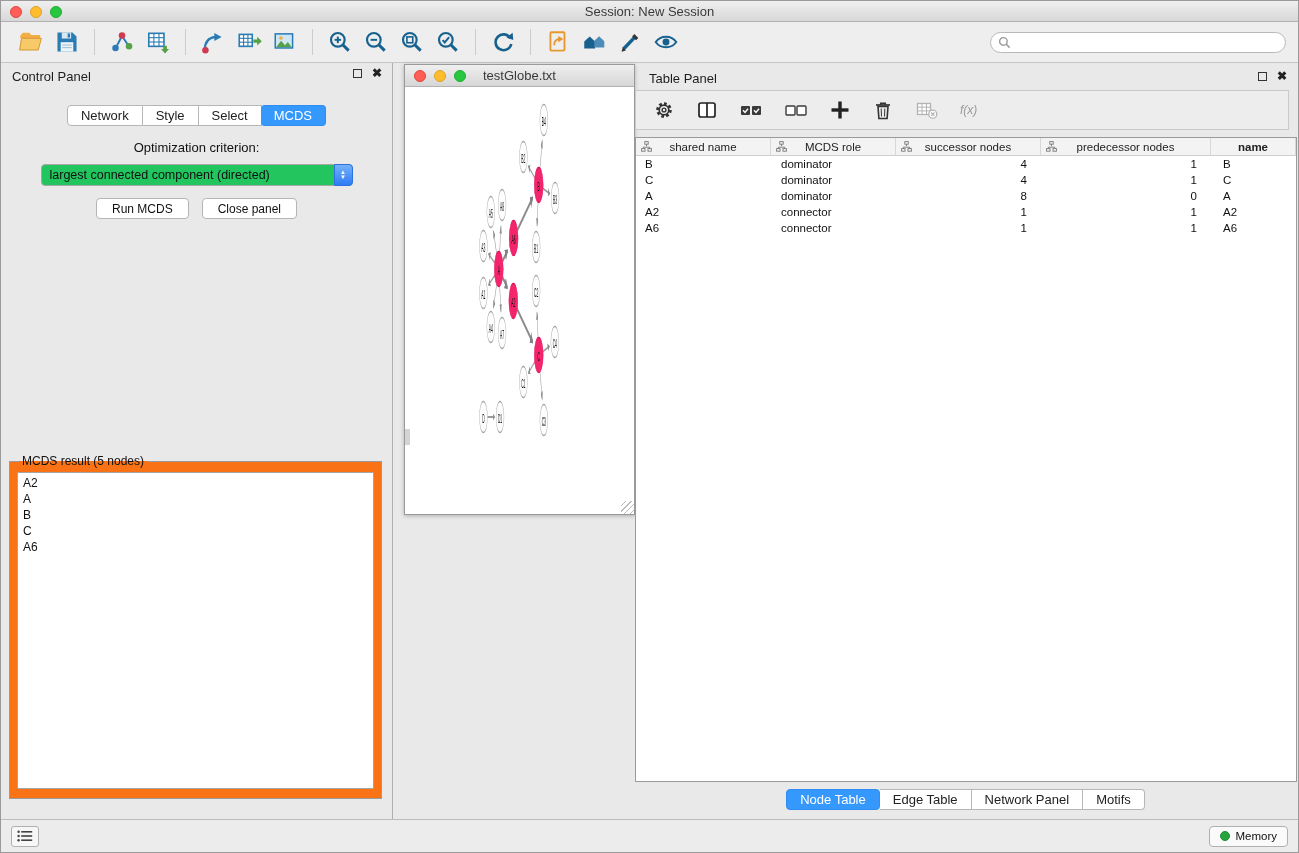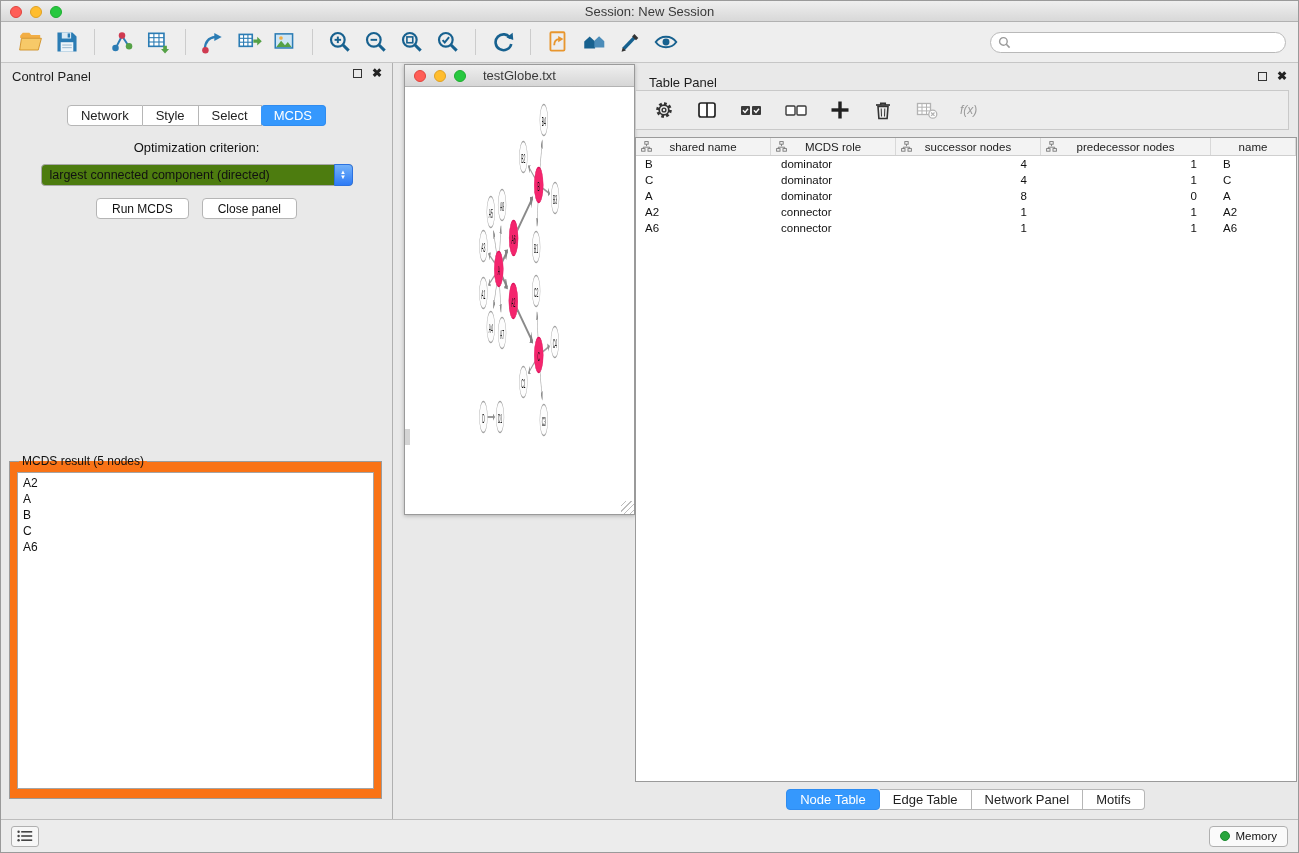--- a/index.html
+++ b/index.html
@@ -32,21 +32,21 @@
   .panel-header { height:26px; display:flex; align-items:center; padding:0 11px; font-size:13px; color:#1d1d1d; position:relative; }
   .panel-ctrls { position:absolute; right:10px; top:6px; display:flex; gap:10px; align-items:center; }
   .float-icon { width:9px; height:9px; border:1.5px solid #333; display:inline-block; }
   .close-icon { font-size:12px; font-weight:bold; color:#222; line-height:9px; }
   .cp-tabs { display:flex; justify-content:center; margin:16px 0 12px; }
   .seg { background:#fff; border:1px solid #b6b6b6; border-left:none; padding:0 13px; font-size:13px; color:#222; height:21px; display:flex; align-items:center; }
   .seg:first-child { border-left:1px solid #b6b6b6; border-radius:4px 0 0 4px; }
   .seg:last-child { border-radius:0 4px 4px 0; }
   .seg.active { background:#3598fd; border-color:#2f8cf0; color:#fff; border-radius:4px; margin-left:-1px; }
   .opt-label { text-align:center; font-size:13px; color:#111; margin:14px 0 9px; }
-  .dropdown { margin:0 auto; width:312px; height:22px; background:#4d7c0f; border:1px solid #a8a8a8; border-radius:4px; display:flex; align-items:center; font-size:12.5px; color:#111; padding-left:8px; position:relative; }
+  .dropdown { margin:0 auto; width:312px; height:22px; background:#22c55e; border:1px solid #a8a8a8; border-radius:4px; display:flex; align-items:center; font-size:12.5px; color:#111; padding-left:8px; position:relative; }
   .dd-stepper { position:absolute; right:-1px; top:-1px; width:19px; height:22px; background:linear-gradient(#74b2fa,#2e7bf6); border:1px solid #2c72e0; border-radius:0 4px 4px 0; color:#fff; display:flex; flex-direction:column; align-items:center; justify-content:center; font-size:6px; line-height:5px; }
   .cp-buttons { display:flex; justify-content:center; gap:13px; margin:12px 0; }
   .btn { height:21px; background:#fff; border:1px solid #b5b5b5; border-radius:4px; font-size:12px; color:#111; padding:0 15px; display:flex; align-items:center; }
   .result-fieldset { position:absolute; left:8px; right:10px; top:391px; height:345px; border:1px solid #9b9b9b; background:#f97316; padding:4px 7px 9px; }
   .result-fieldset legend { font-size:12px; color:#111; padding:0 3px; margin-left:2px; }
   .result-list { width:100%; height:100%; background:#fff; border:1px solid #a5a5a5; font-size:12px; color:#111; padding:2px 5px; overflow:auto; }
   .result-item { line-height:16px; }
 
   
   .right-area { flex:1; display:flex; flex-direction:row; background:#e9e9e9; padding-left:11px; padding-right:1px; }
@@ -60,29 +60,29 @@
   .edge.thick { stroke:#8a8a8a; stroke-width:4; }
   .node { fill:#fdfdfd; stroke:#a3a3a3; stroke-width:1.4; }
   .node.mcds { fill:#f4256d; stroke:#dd0f5a; }
   .node-label { font-size:13px; text-anchor:middle; dominant-baseline:central; fill:#111; font-family:"Liberation Sans",sans-serif; }
   .vthumb { position:absolute; left:0; top:342px; width:5px; height:16px; background:#d4d4d4; }
   .hthumb { position:absolute; bottom:0; left:440px; width:16px; height:5px; background:#d4d4d4; }
   .grip { position:absolute; right:0; bottom:0; width:13px; height:13px; background:repeating-linear-gradient(135deg,transparent 0 3px,#bdbdbd 3px 4px); }
 
   
   .table-panel { flex:1; display:flex; flex-direction:column; margin-top:3px; position:relative; }
-  .tp-header { height:24px; display:flex; align-items:flex-end; padding:0 14px; font-size:13px; color:#1d1d1d; position:relative; }
+  .tp-header { height:24px; display:flex; align-items:center; padding:0 14px; font-size:13px; color:#1d1d1d; position:relative; }
   .tp-toolbar { height:40px; background:#ededed; border:1px solid #c9c9c9; display:flex; align-items:center; gap:21px; padding:0 17px; margin-right:8px; }
   .tp-toolbar .ticon { display:flex; align-items:center; justify-content:center; }
   .fx { font-family:Liberation Sans, sans-serif; font-style:italic; font-size:12px; color:#9a9a9a; }
   .tp-table { flex:1; margin-top:7px; border:1px solid #9a9a9a; background:#fff; display:flex; flex-direction:column; overflow:hidden; }
   .thead { display:flex; background:#f3f3f3; border-bottom:1px solid #cfcfcf; height:18px; flex:none; }
   .th { position:relative; display:flex; align-items:center; justify-content:center; border-right:1px solid #d8d8d8; font-size:11.5px; color:#222; }
   .th .tree { position:absolute; left:5px; top:3px; }
-  .w0{width:135px;} .w1{width:125px;} .w2{width:145px;} .w3{width:170px;} .w4{width:85px;} .wf{flex:1;border-right:none;}
+  .w0{width:135px;} .w1{width:125px;} .w2{width:145px;} .w3{width:170px;} .w4{width:85px;font-weight:bold;} .wf{flex:1;border-right:none;}
   .tbody { flex:1; }
   .trow { display:flex; height:16px; align-items:center; font-size:11.5px; color:#111; }
   .tcell { overflow:hidden; white-space:nowrap; }
   .c0{width:135px;padding-left:9px;} .c1{width:125px;padding-left:10px;}
   .c2{width:145px;padding-right:14px;text-align:right;} .c3{width:170px;padding-right:14px;text-align:right;}
   .c4{width:85px;padding-left:12px;}
   .tp-tabs { display:flex; justify-content:center; padding:7px 0 9px; }
 
   
   .statusbar { height:33px; border-top:1px solid #bdbdbd; background:#ececec; display:flex; align-items:center; padding:0 10px; }

